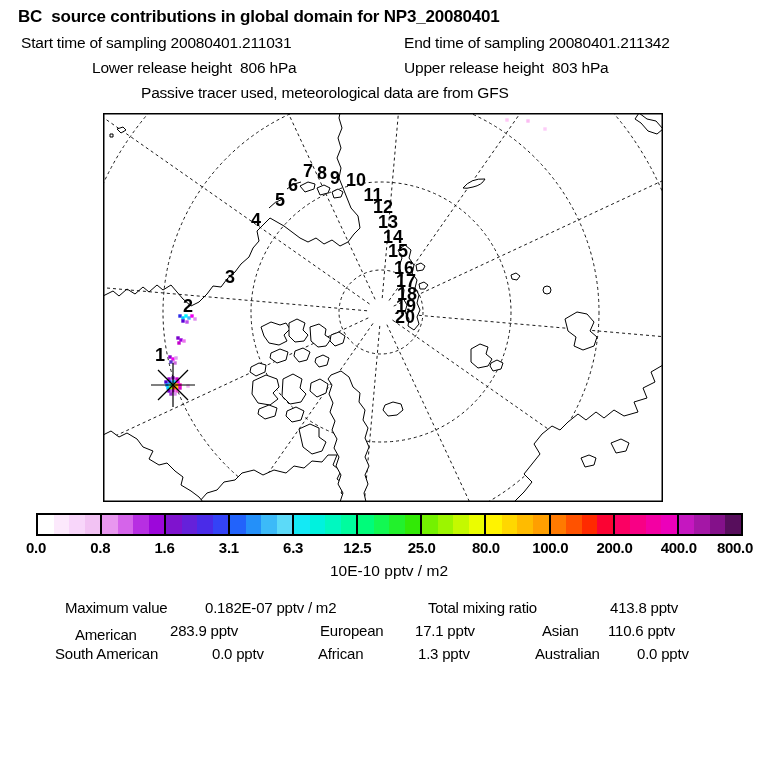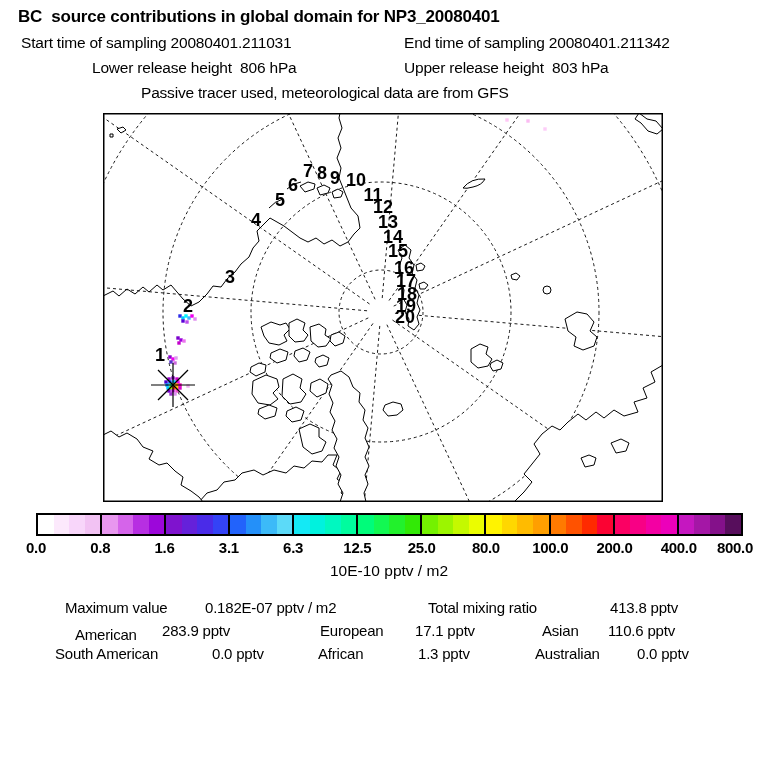--- a/index.html
+++ b/index.html
@@ -253,21 +253,21 @@
   </div>
 <div id="units-label">10E-10 pptv / m2</div>
 
 <div>
   <span class="stat" style="left:65px;top:599px;">Maximum value</span>
   <span class="stat" style="left:205px;top:599px;">0.182E-07 pptv / m2</span>
   <span class="stat" style="left:428px;top:599px;">Total mixing ratio</span>
   <span class="stat" style="left:610px;top:599px;">413.8 pptv</span>
 
   <span class="stat" style="left:75px;top:626px;">American</span>
-  <span class="stat" style="left:162px;top:622px;">283.9 pptv</span>
+  <span class="stat" style="left:170px;top:622px;">283.9 pptv</span>
   <span class="stat" style="left:320px;top:622px;">European</span>
   <span class="stat" style="left:415px;top:622px;">17.1 pptv</span>
   <span class="stat" style="left:542px;top:622px;">Asian</span>
   <span class="stat" style="left:608px;top:622px;">110.6 pptv</span>
 
   <span class="stat" style="left:55px;top:645px;">South American</span>
   <span class="stat" style="left:212px;top:645px;">0.0 pptv</span>
   <span class="stat" style="left:318px;top:645px;">African</span>
   <span class="stat" style="left:418px;top:645px;">1.3 pptv</span>
   <span class="stat" style="left:535px;top:645px;">Australian</span>

